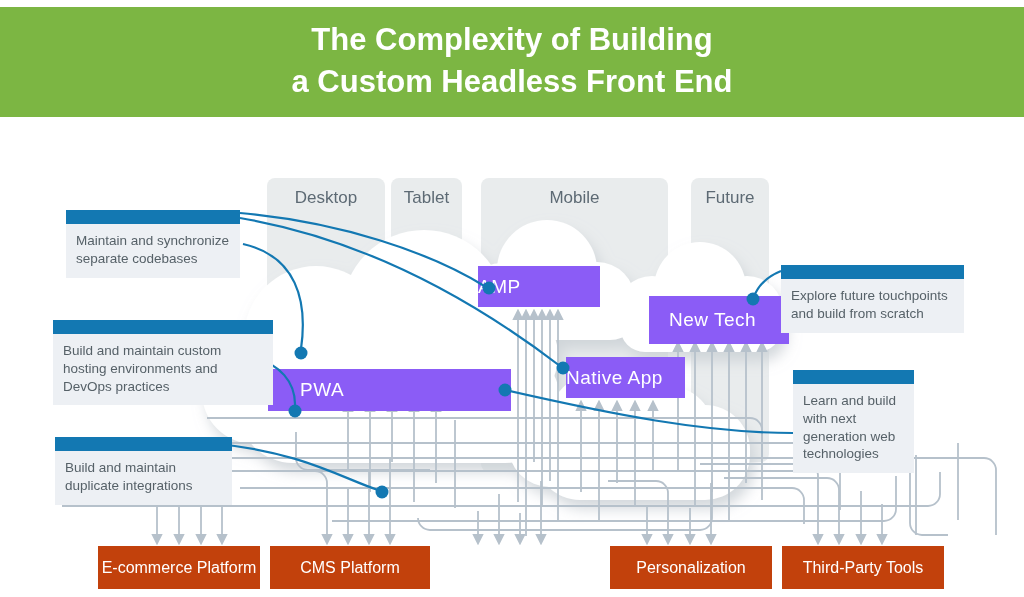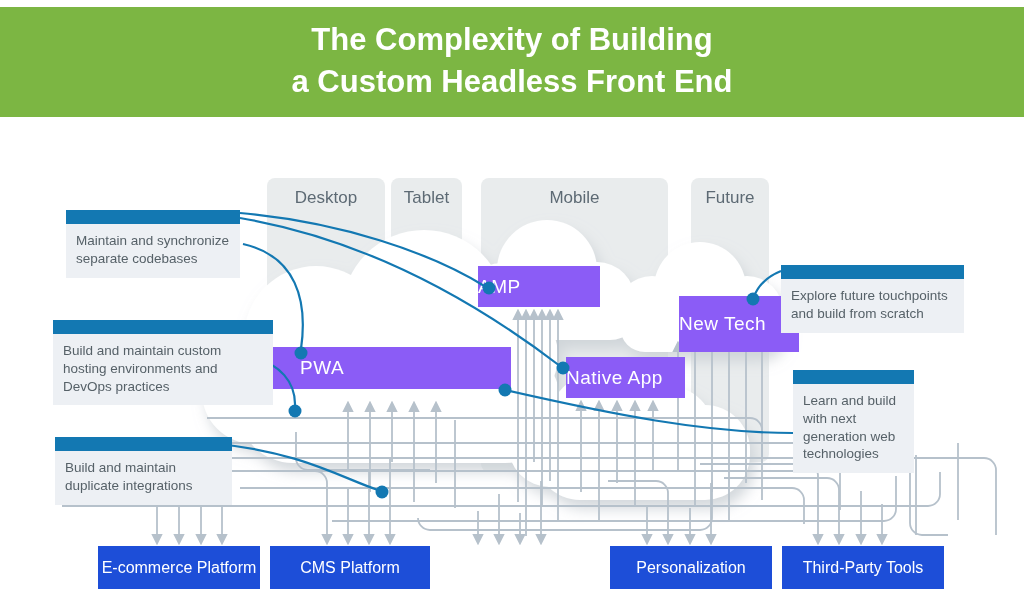--- a/index.html
+++ b/index.html
@@ -23,35 +23,35 @@
   
   #underlay{position:absolute;left:0;top:0;z-index:2;}
   #overlay{position:absolute;left:0;top:0;z-index:4;pointer-events:none;}
   
   .channel{
     position:absolute;background:#8b5cf6;color:#ffffff;z-index:3;
     display:flex;align-items:center;justify-content:flex-start;
     font-size:19px;letter-spacing:.5px;
   }
   .ch-amp{left:478px;top:266px;width:122px;height:41px;}
-  .ch-pwa{left:268px;top:347px;width:211px;height:42px;padding-left:32px;}
+  .ch-pwa{left:268px;top:369px;width:211px;height:42px;padding-left:32px;}
   .ch-native{left:566px;top:357px;width:119px;height:41px;}
-  .ch-newtech{left:679px;top:296px;width:120px;height:56px;}
+  .ch-newtech{left:649px;top:296px;width:120px;height:48px;padding-left:20px;}
   
   .callout{position:absolute;z-index:5;background:#edf0f4;}
   .callout .bar{height:14px;background:#1378b2;}
   .callout .body{padding:8px 10px 10px 10px;font-size:13.5px;line-height:1.32;color:#566168;}
   .callout-1{left:66px;top:210px;width:174px;}
   .callout-2{left:53px;top:320px;width:220px;}
   .callout-3{left:55px;top:437px;width:177px;}
   .callout-4{left:781px;top:265px;width:183px;}
   .callout-5{left:793px;top:370px;width:121px;}
   
   .platform{
-    position:absolute;top:546px;height:43px;background:#1d4ed8;color:#ffffff;z-index:3;
+    position:absolute;top:546px;height:43px;background:#c2410c;color:#ffffff;z-index:3;
     display:flex;align-items:center;justify-content:center;text-align:center;
     font-size:16px;line-height:1.2;
   }
   .pf-1{left:98px;width:162px;}
   .pf-2{left:270px;width:160px;}
   .pf-3{left:440px;width:160px;}
   .pf-4{left:610px;width:162px;}
   .pf-5{left:782px;width:162px;}
 </style>
 </head>

